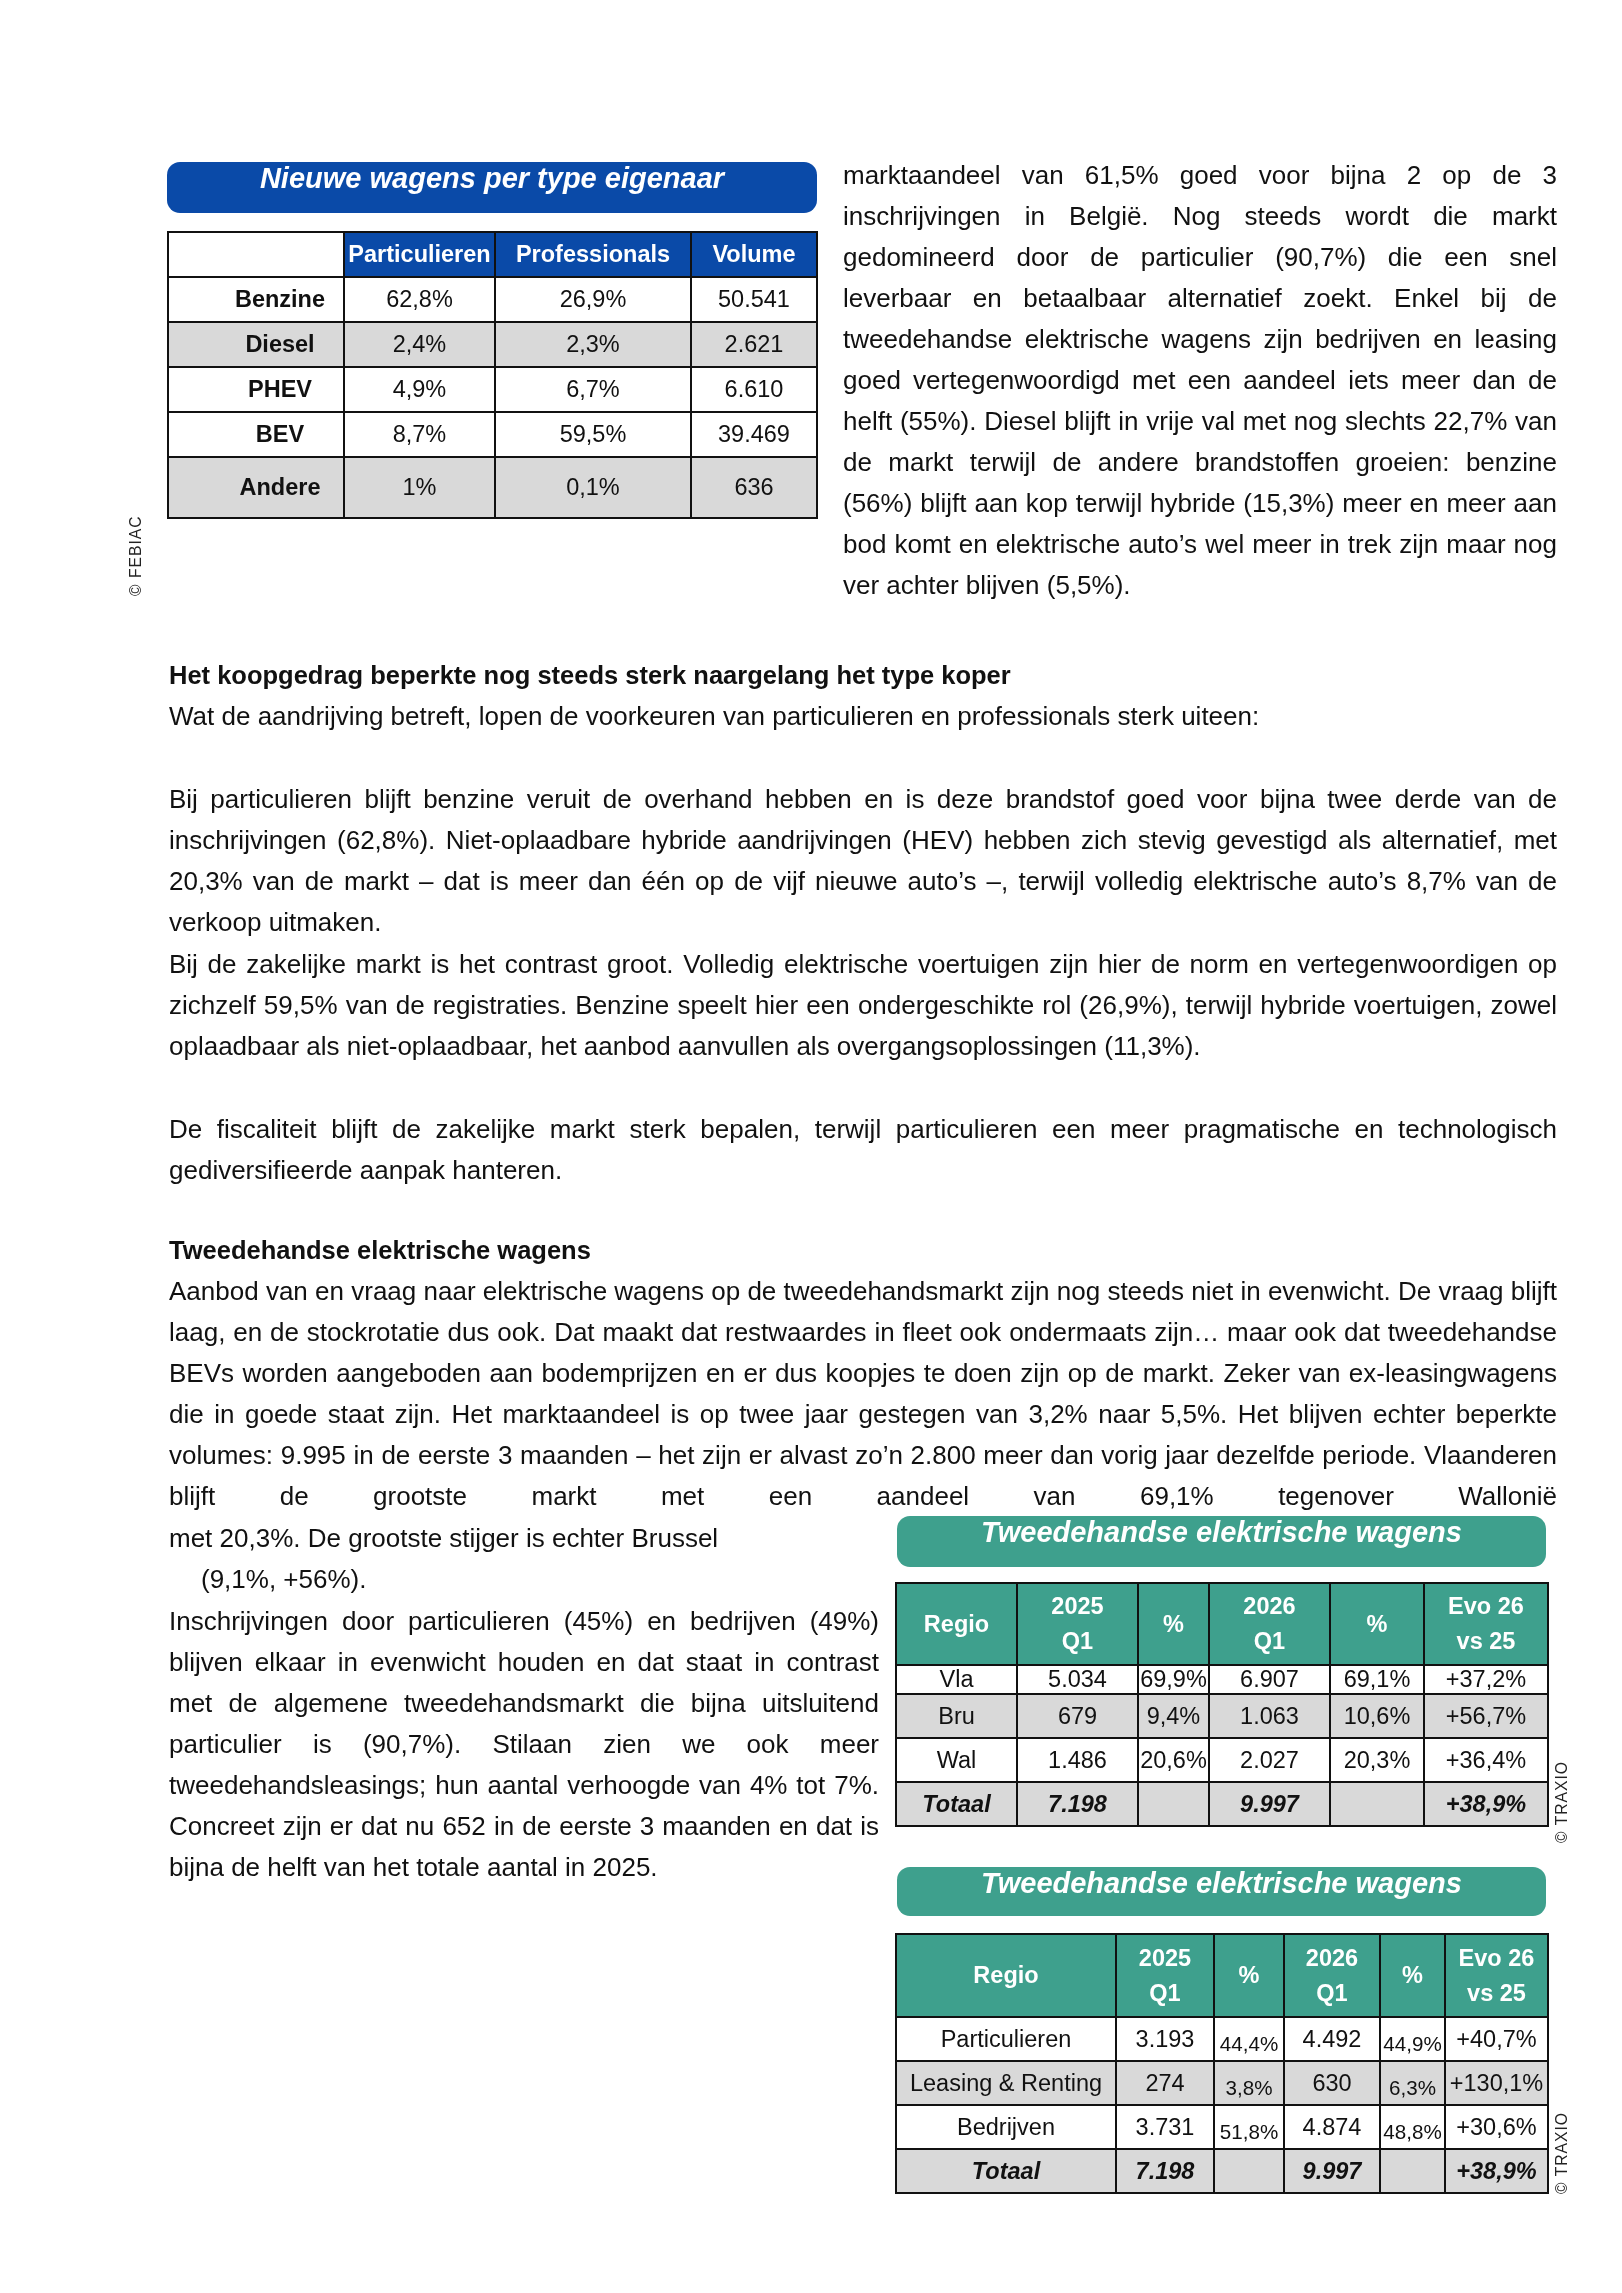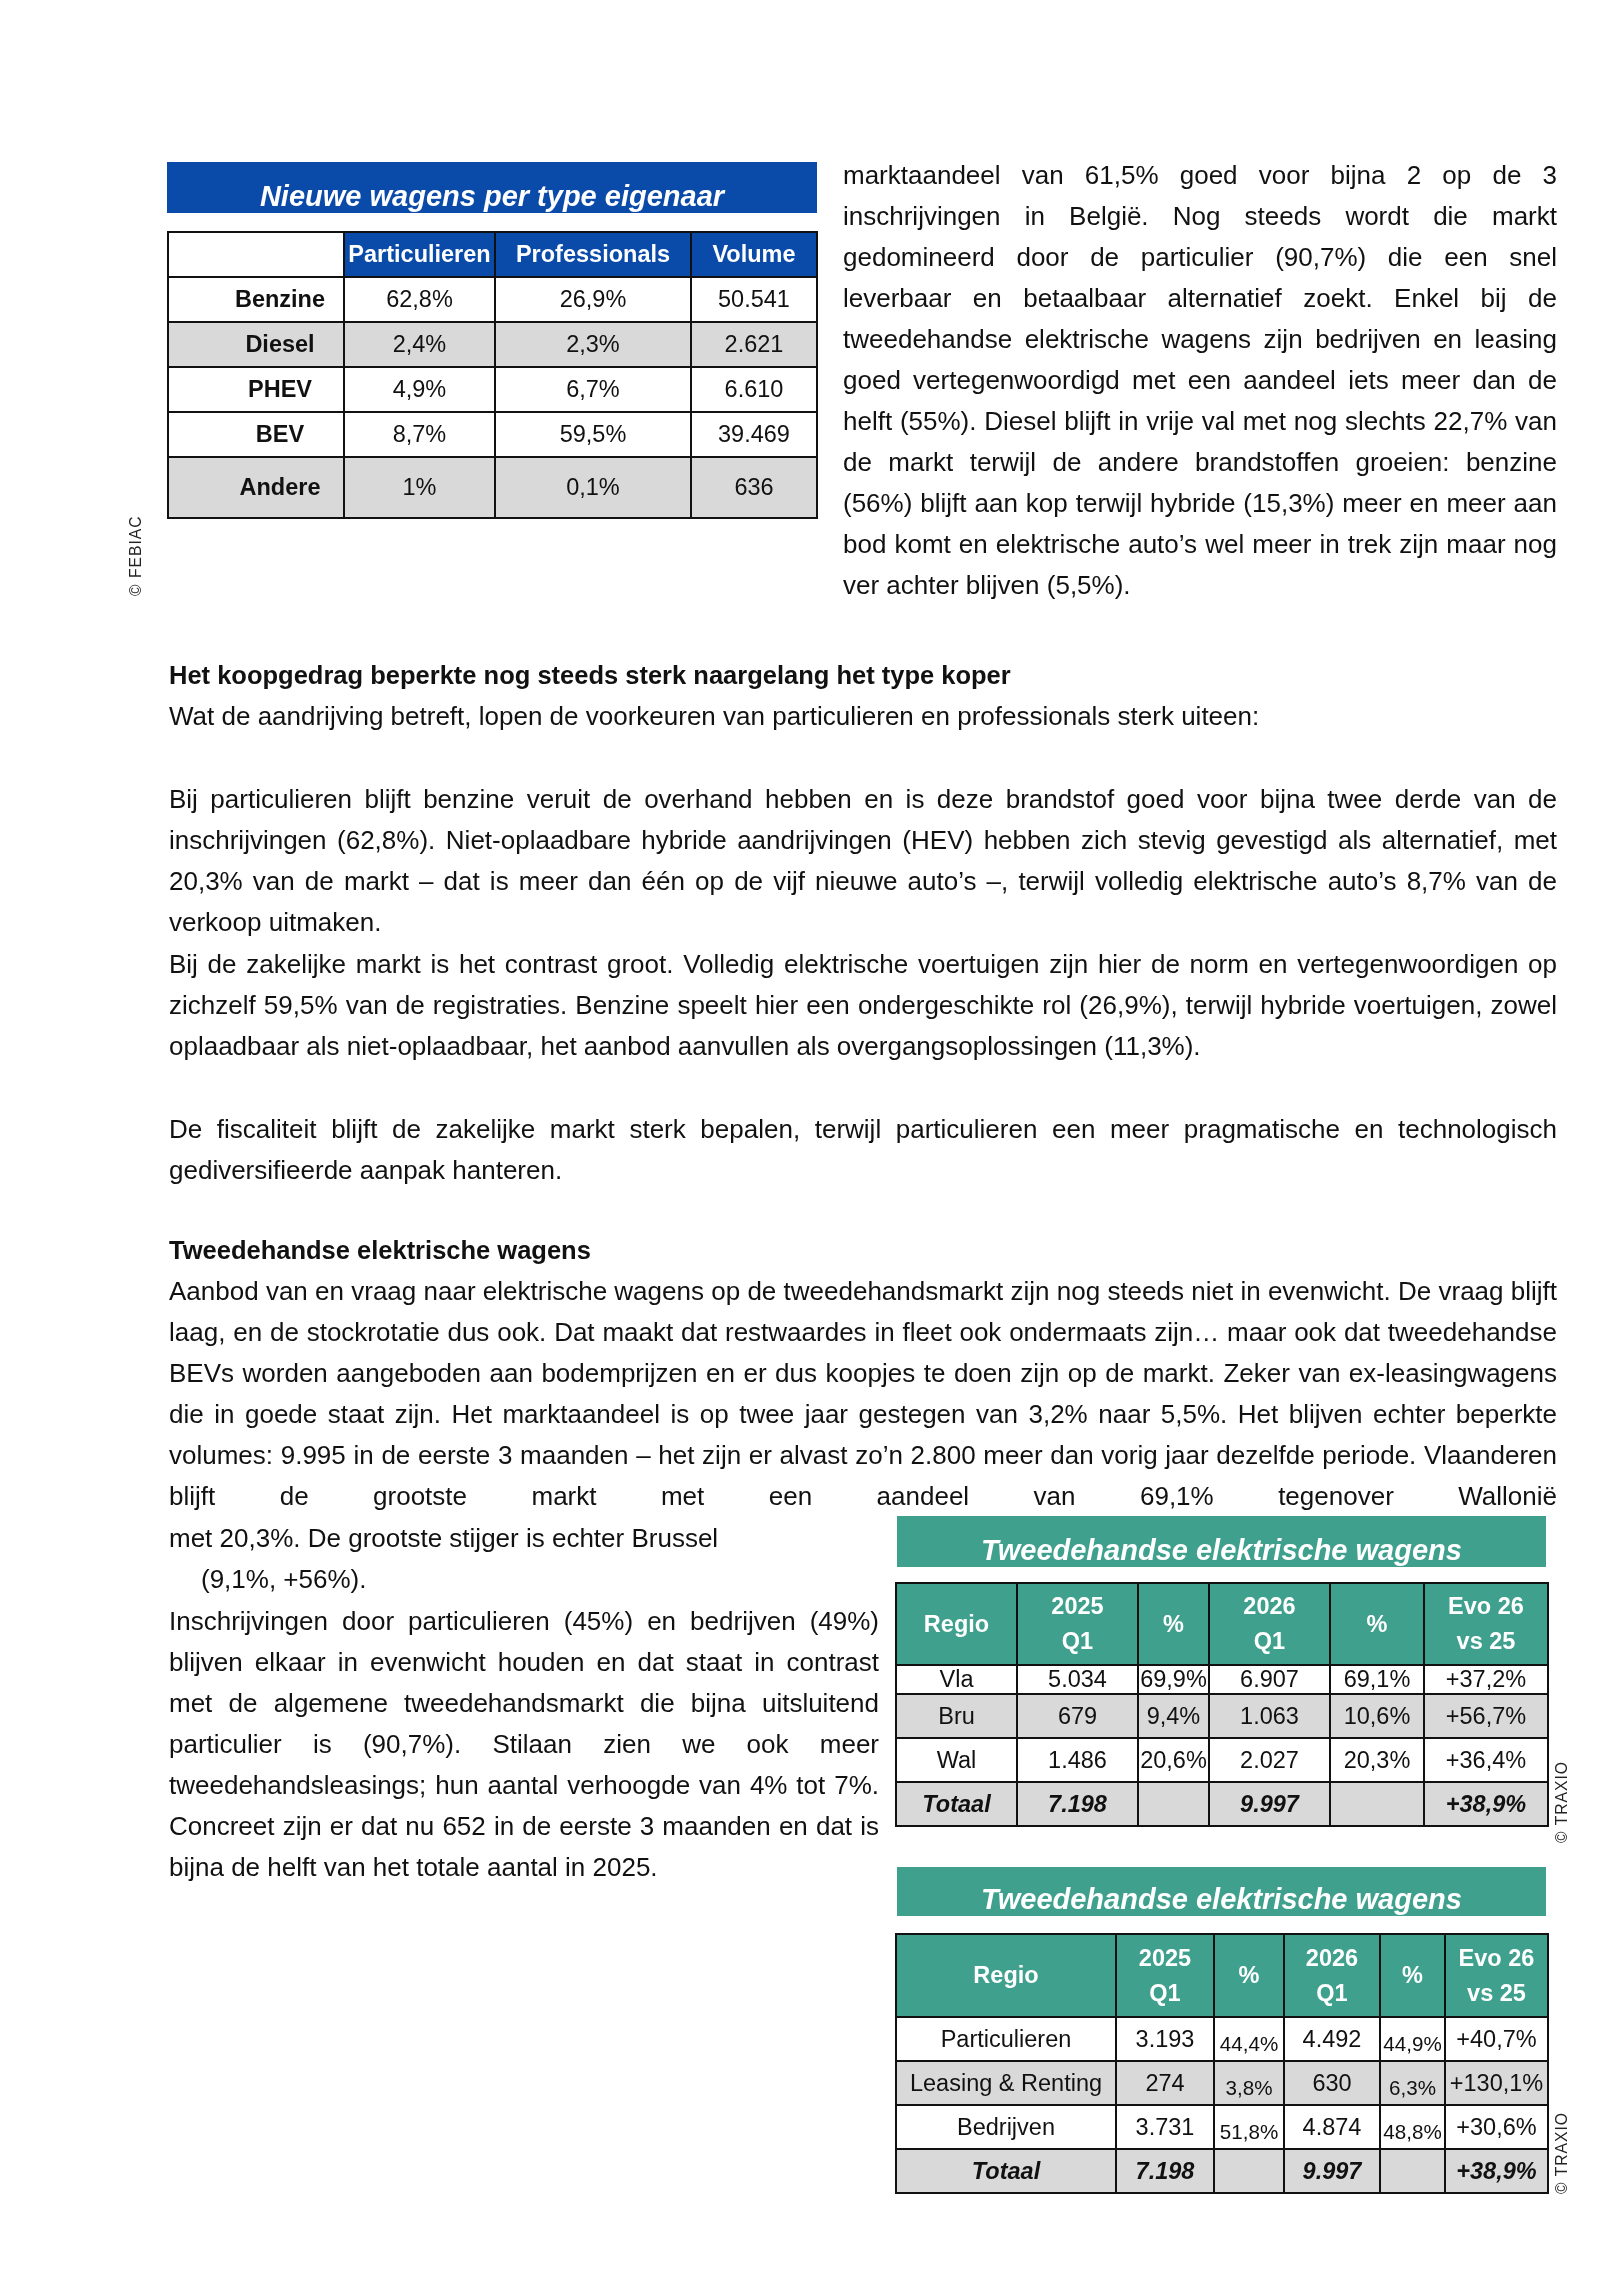--- a/index.html
+++ b/index.html
@@ -7,22 +7,22 @@
          font-family: "Liberation Sans", "DejaVu Sans", sans-serif; color: #111; }
   .abs { position: absolute; }
 
   
   .para { font-size: 26px; line-height: 41px; text-align: justify; margin: 0; }
   .para.left { text-align: left; }
   .lastline { text-align-last: left; }
   .heading { font-size: 25.5px; font-weight: bold; line-height: 41px; margin: 0; }
 
   
-  .banner { display: flex; align-items: flex-end; justify-content: center;
-            color: #fff; font-style: italic; font-weight: bold; font-size: 29px; }
+  .banner { display: flex; align-items: flex-start; justify-content: center;
+            color: #fff; font-style: italic; font-weight: bold; font-size: 29px; border-radius: 13px; }
   .banner.blue { background: #0a4aa8; }
   .banner.teal { background: #3ea08d; }
 
   
   table.grid { position: absolute; border-collapse: collapse; table-layout: fixed; }
   table.grid td, table.grid th { border: 2px solid #111; text-align: center;
         vertical-align: middle; font-size: 23.5px; padding: 0; overflow: hidden; white-space: nowrap; }
   table.t1 th { background: #0a4aa8; color: #fff; font-weight: bold; }
   table.t1 th.empty { background: #fff; }
   table.t1 td.label { font-weight: bold; padding-left: 48px; }

